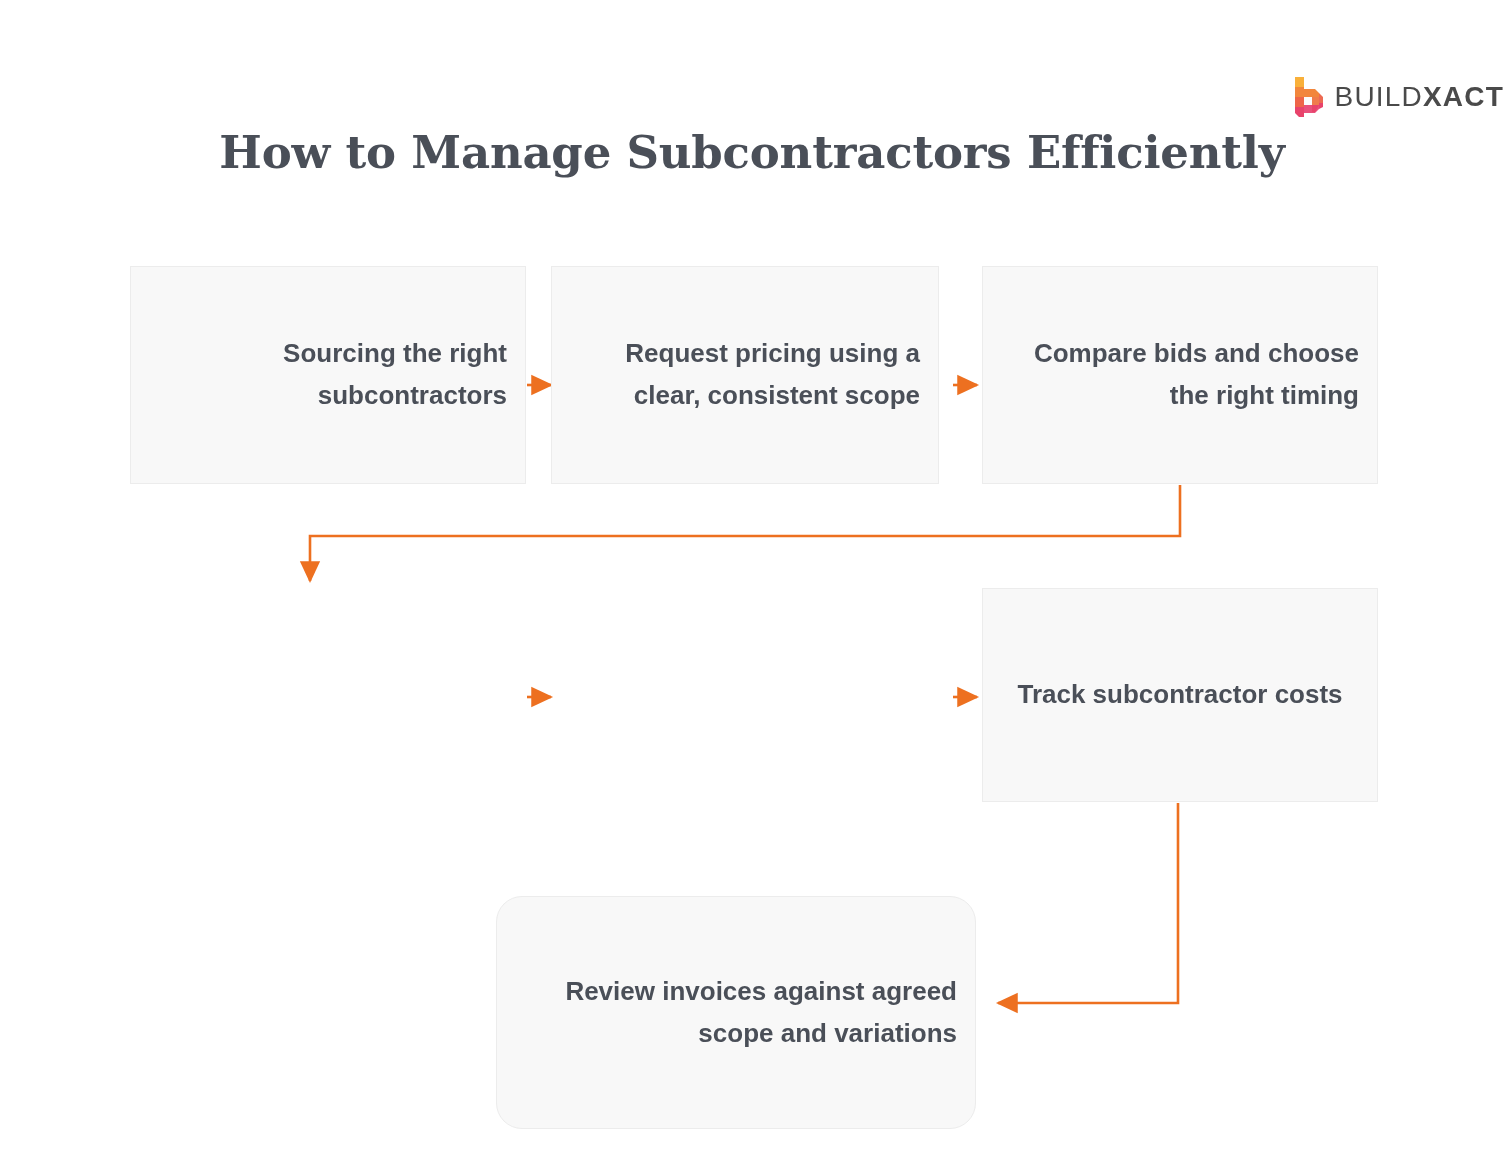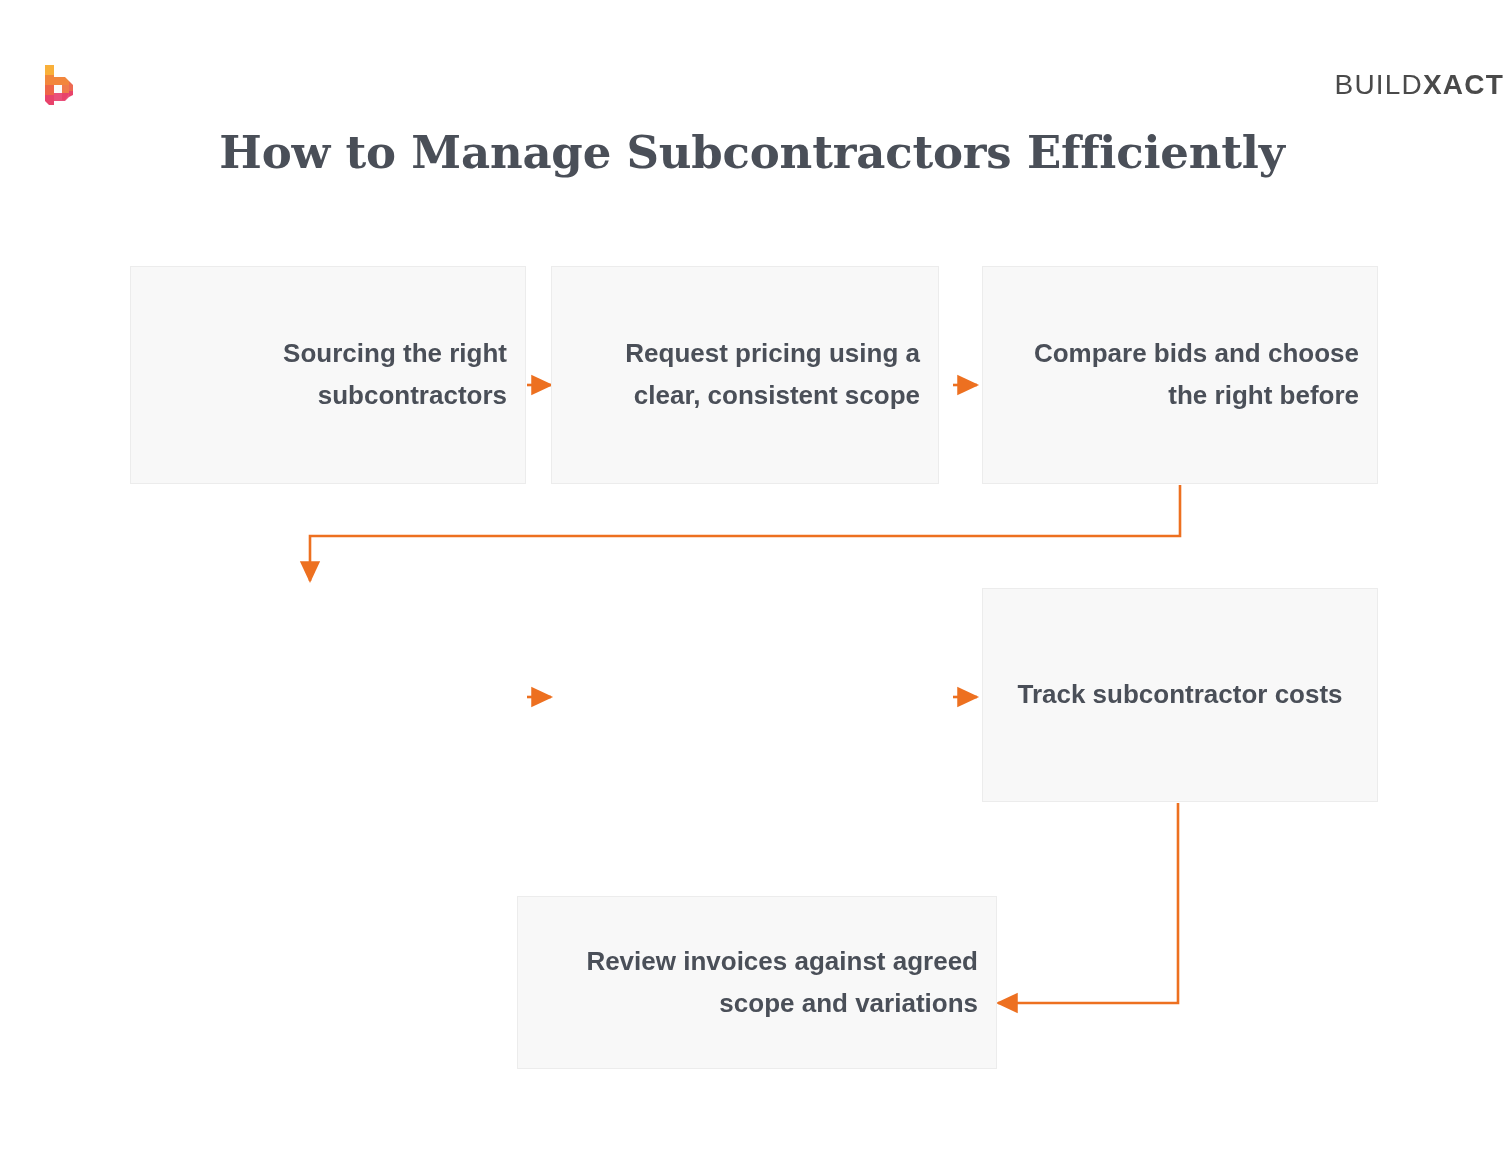--- a/index.html
+++ b/index.html
@@ -16,25 +16,25 @@
     position: relative;
     width: 1504px;
     height: 1173px;
     background: #ffffff;
   }
 
   
   .logo-row {
     position: absolute;
     left: 0;
-    top: 64px;
+    top: 76px;
     width: 1504px;
     display: flex;
     align-items: center;
-    justify-content: space-between;
+    justify-content: flex-end;
     gap: 10px;
     padding-left: 43px;
   }
 
   .logo-mark {
     width: 32px;
     height: 42px;
     display: block;
   }
 
@@ -90,21 +90,21 @@
 
   
   #node-0 { left: 130px;  top: 266px; width: 396px; height: 218px; }
   #node-1 { left: 551px;  top: 266px; width: 388px; height: 218px; }
   #node-2 { left: 982px;  top: 266px; width: 396px; height: 218px; }
   
   #node-3 { left: 130px;  top: 588px; width: 396px; height: 214px; }
   #node-4 { left: 556px;  top: 588px; width: 396px; height: 214px; }
   #node-5 { left: 982px;  top: 588px; width: 396px; height: 214px; }
   
-  #node-6 { left: 517px;  top: 896px; width: 480px; height: 173px; }
+  #node-6 { left: 496px;  top: 896px; width: 480px; height: 233px; border-radius: 26px; }
 
   
   .connectors {
     position: absolute;
     left: 0; top: 0;
     width: 1504px; height: 1173px;
     pointer-events: none;
   }
 </style>
 </head>
@@ -167,21 +167,21 @@
 
     <div class="node" id="node-0">
       <span class="node-label">Sourcing the right subcontractors</span>
     </div>
 
     <div class="node" id="node-1">
       <span class="node-label">Request pricing using a clear, consistent scope</span>
     </div>
 
     <div class="node" id="node-2">
-      <span class="node-label">Compare bids and choose the right before</span>
+      <span class="node-label">Compare bids and choose the right timing</span>
     </div>
 
 
 
     <div class="node" id="node-5">
       <span class="node-label">Track subcontractor costs</span>
     </div>
 
     <div class="node" id="node-6">
       <span class="node-label">Review invoices against agreed scope and variations</span>

